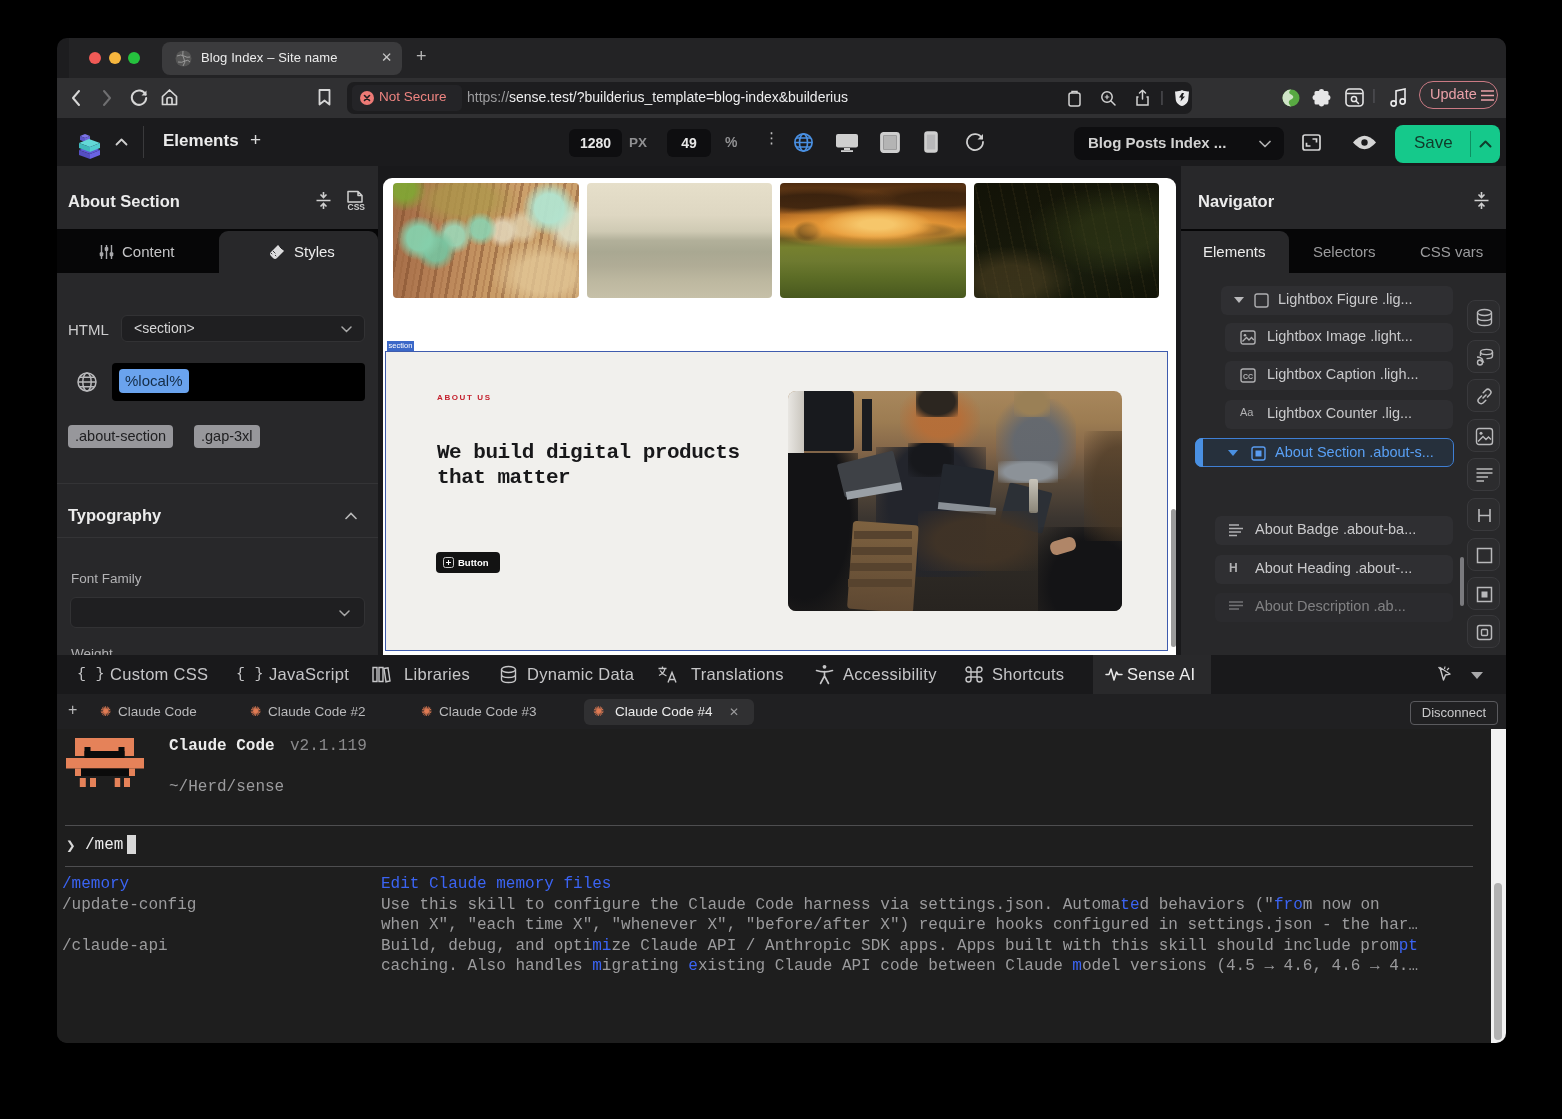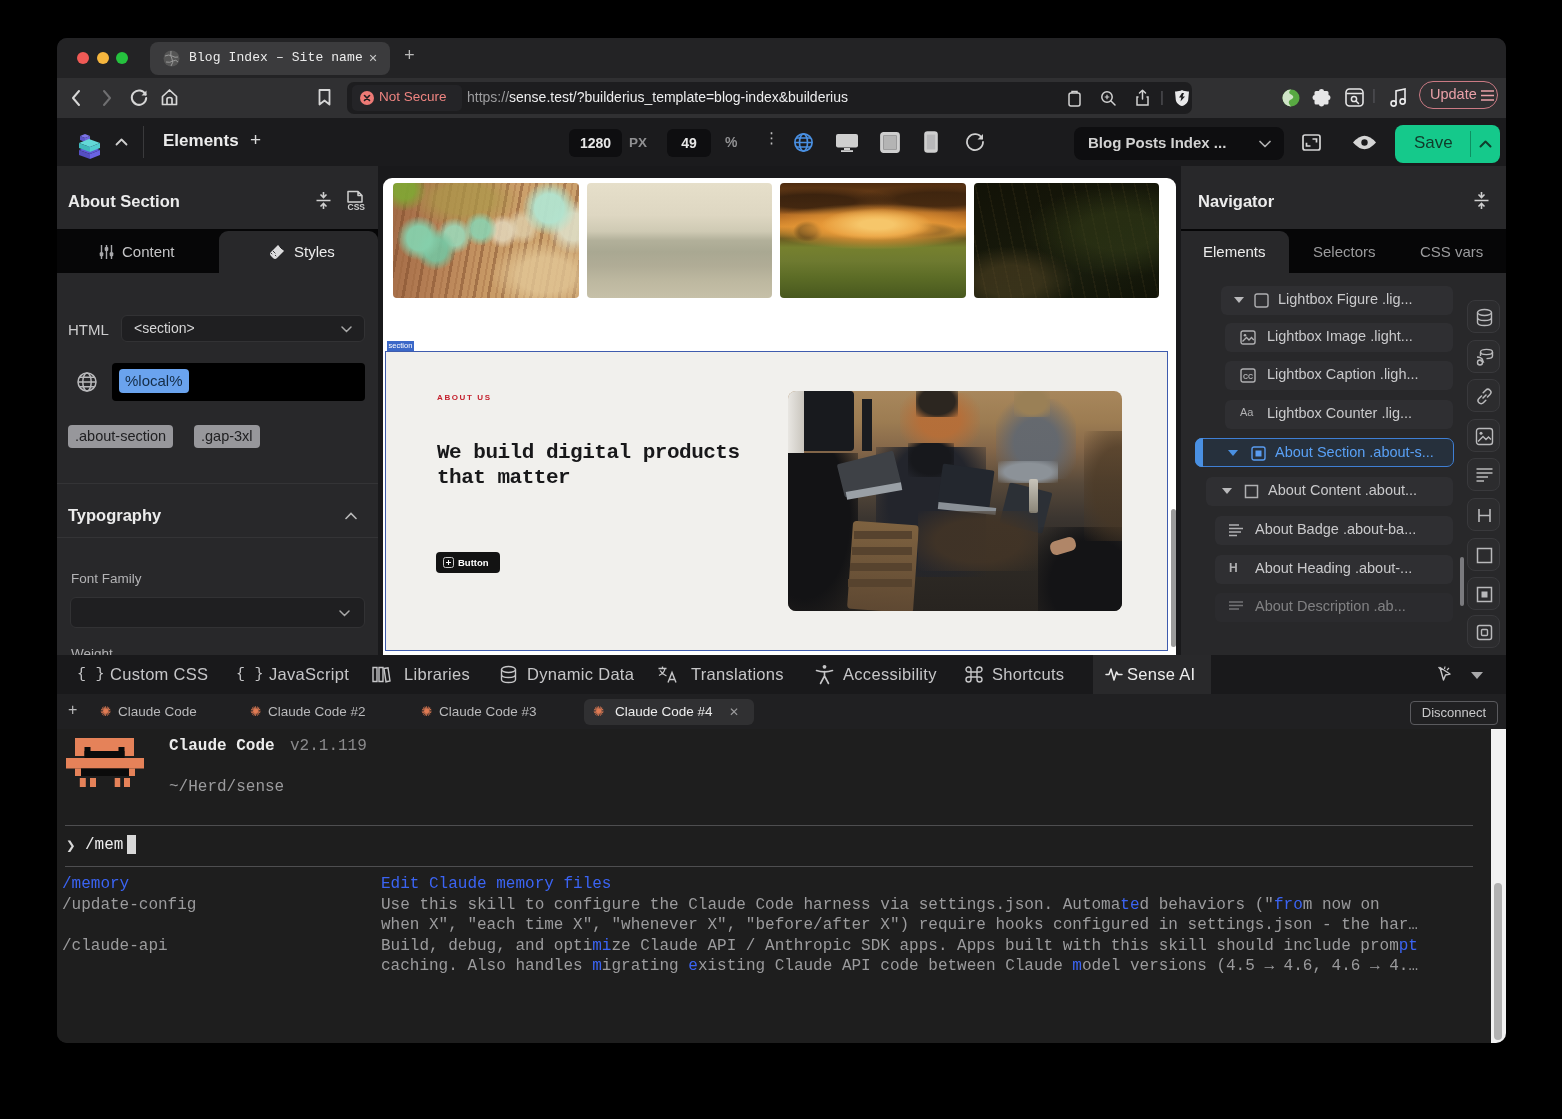--- a/index.html
+++ b/index.html
@@ -5,21 +5,21 @@
   * { margin:0; padding:0; box-sizing:border-box; }
   html,body { width:1562px; height:1119px; background:#000; overflow:hidden;
     font-family:"Liberation Sans", sans-serif; }
   .abs { position:absolute; }
   #win { position:absolute; left:57px; top:38px; width:1449px; height:1005px;
     background:#1d1d1f; border-radius:10px; overflow:hidden; }
   
   .mono { font-family:"Liberation Mono", monospace; }
 
   
-  #tabbar { position:absolute; left:0; top:0; width:1449px; height:40px; background:#232325;font-family:Liberation Mono, monospace; }
+  #tabbar { position:absolute; left:12px; top:0; width:1449px; height:40px; background:#232325; }
   .tl { position:absolute; top:14px; width:12px; height:12px; border-radius:50%; }
   #tab { position:absolute; left:93px; top:4px; width:240px; height:33px; background:#3b3b3d; border-radius:8px; }
   #navbar { position:absolute; left:0; top:40px; width:1449px; height:40px; background:#303032; }
   #addr { position:absolute; left:290px; top:4px; width:845px; height:32px; background:#1d1d1f; border-radius:7px; }
   #nschip { position:absolute; left:5px; top:3px; width:110px; height:26px; background:#242427; border-radius:5px; }
 
   
   #btool { position:absolute; left:0; top:80px; width:1449px; height:48px; background:#1b1b1d; }
   .inp { position:absolute; background:#0e0e10; border-radius:6px; color:#e8e8e8;
     font-size:14px; text-align:center; line-height:28px;font-weight:bold; }
@@ -366,27 +366,20 @@
     </div>
     <div class="trow" style="left:14px;top:272px;width:259px;background:#26303c;border:1px solid #3f7fd4;border-radius:7px">
       <div class="abs" style="left:-1px;top:-1px;width:8px;height:29px;background:#4a90e2;border-radius:7px 0 0 7px"></div>
       <span class="car" style="left:32px;border-top-color:#4a90e2"></span>
       <svg class="abs" style="left:55px;top:7px" width="15" height="15" viewBox="0 0 15 15">
           <rect x="1" y="1" width="13" height="13" rx="2" stroke="#5a9cf0" stroke-width="1.4" fill="none"></rect>
           <rect x="4.5" y="4.5" width="6" height="6" fill="#5a9cf0"></rect>
         </svg>
       <span class="lbl" style="left:79px;color:#59a0f5">About Section .about-s...</span>
     </div>
-    <div class="trow" style="left:25px;top:311px;width:247px">
-      <span class="car" style="left:16px"></span>
-      <svg class="abs" style="left:38px;top:7px" width="15" height="15" viewBox="0 0 15 15">
-          <rect x="1.5" y="1.5" width="12" height="12" stroke="#b0b0b2" stroke-width="1.5" fill="none"></rect>
-        </svg>
-      <span class="lbl" style="left:62px">About Content .about...</span>
-    </div>
     <div class="trow" style="left:34px;top:350px;width:238px">
       <svg class="abs" style="left:14px;top:8px" width="14" height="13" viewBox="0 0 14 13">
           <path d="M0 1 H10 M0 4.5 H14 M0 8 H12 M0 11.5 H8" stroke="#b0b0b2" stroke-width="1.5"></path>
         </svg>
       <span class="lbl" style="left:40px">About Badge .about-ba...</span>
     </div>
     <div class="trow" style="left:34px;top:389px;width:238px">
       <span class="abs" style="left:14px;top:6px;font-size:12px;font-weight:700;color:#b0b0b2">H</span>
       <span class="lbl" style="left:40px">About Heading .about-...</span>
     </div>

